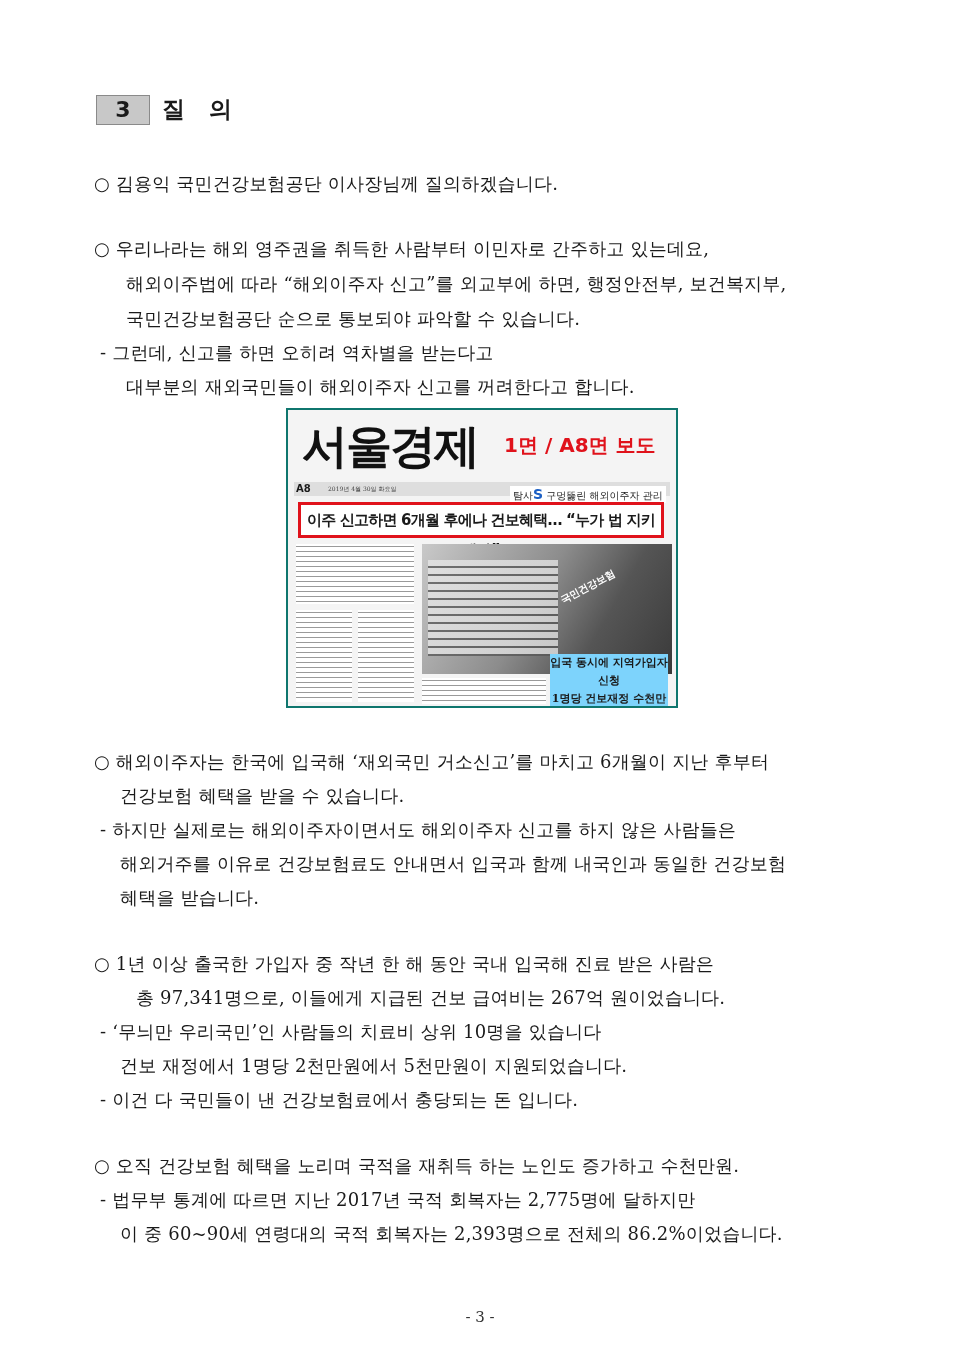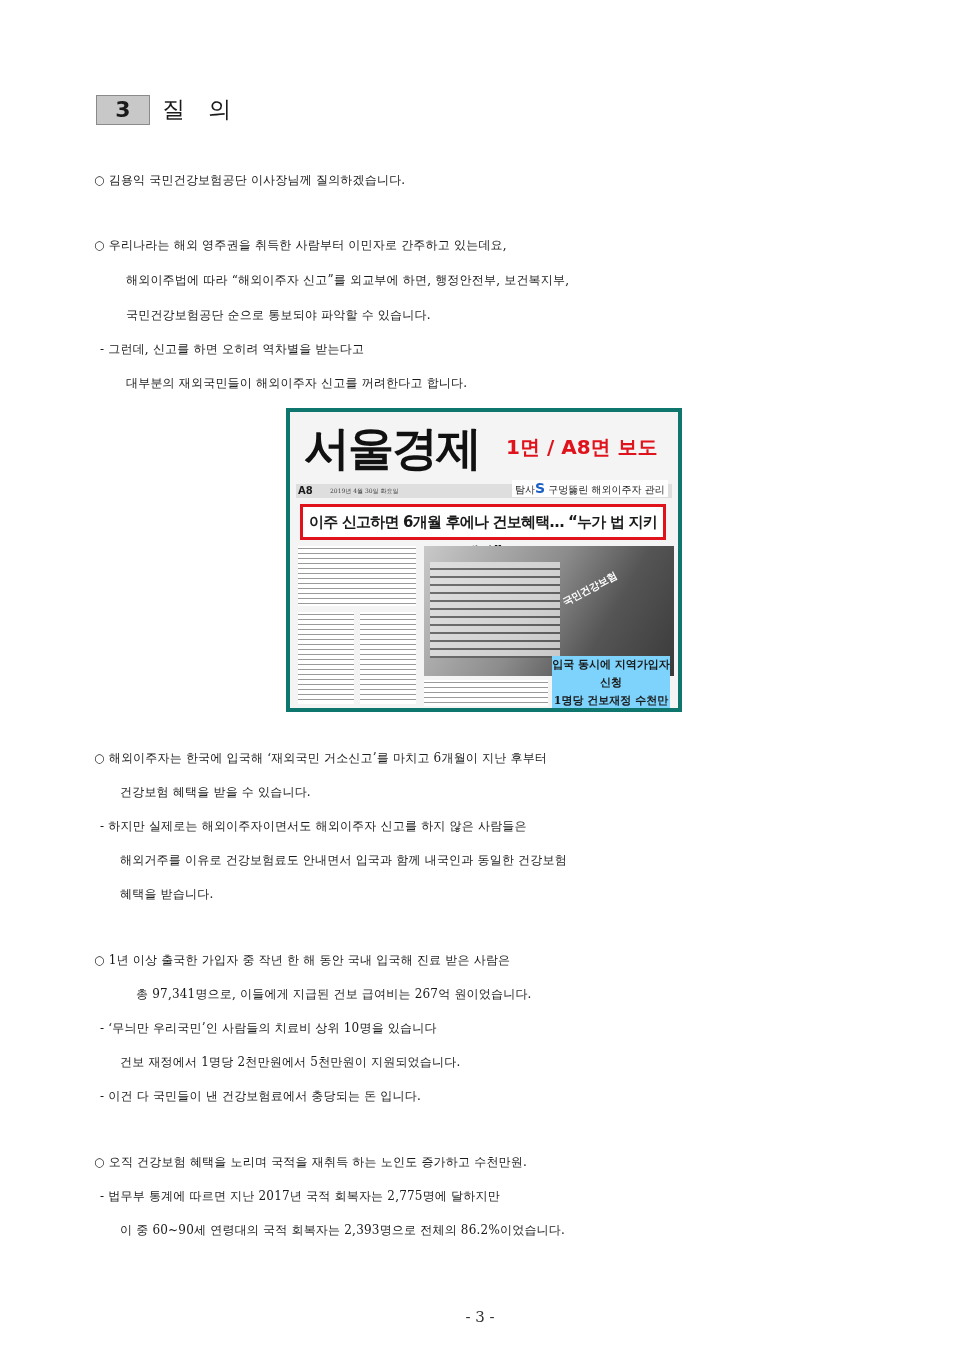--- a/index.html
+++ b/index.html
@@ -3,32 +3,32 @@
 <meta charset="utf-8">
 <style>
   html, body { margin: 0; padding: 0; background: #ffffff; }
   body { width: 960px; height: 1357px; position: relative; overflow: hidden;
          font-family: "DejaVu Serif", "Liberation Serif", serif; color: #1a1a1a; }
   .section-head { position: absolute; left: 96px; top: 94px; display: flex; align-items: center; }
   .sec-num { width: 52px; height: 28px; background: #c8c8c8; border: 1px solid #8a8a8a;
              display: flex; align-items: center; justify-content: center;
              font-family: "DejaVu Sans", "Liberation Sans", sans-serif; font-weight: bold; font-size: 22px; }
   .sec-title { margin-left: 12px; font-family: "DejaVu Sans", "Liberation Sans", sans-serif;
-               font-weight: normal; font-size: 23px; letter-spacing: 8px; }
-  .line { position: absolute; font-size: 12px; white-space: nowrap; letter-spacing: 0.2px; }
+               font-weight: bold; font-size: 23px; letter-spacing: 8px; }
+  .line { position: absolute; font-size: 18px; white-space: nowrap; letter-spacing: 0.2px; }
   .news { position: absolute; left: 286px; top: 408px; width: 388px; height: 296px;
-          background: #f4f4f4; border: 4px solid #0f766e; overflow: hidden; }
+          background: #f4f4f4; border: 2px solid #0f766e; overflow: hidden; }
   .np-title { position: absolute; left: 14px; top: 6px; font-family: "DejaVu Sans", sans-serif;
               font-weight: bold; font-size: 46px; color: #111; letter-spacing: -2px; }
   .np-red { position: absolute; left: 216px; top: 22px; font-family: "DejaVu Sans", sans-serif;
             font-weight: bold; font-size: 20px; color: #e0121b; }
   .np-bar { position: absolute; left: 6px; top: 72px; width: 376px; height: 14px; background: #dedede; }
   .np-a8 { position: absolute; left: 8px; top: 73px; font-family: "DejaVu Sans", sans-serif; font-weight: bold; font-size: 10px; }
   .np-date { position: absolute; left: 40px; top: 75px; font-size: 6px; color: #444; }
-  .np-series { position: absolute; left: 222px; top: 68px; font-family: "DejaVu Sans", sans-serif; font-size: 10px; color: #222; background:#fff; padding:0 3px; }
+  .np-series { position: absolute; left: 222px; top: 76px; font-family: "DejaVu Sans", sans-serif; font-size: 10px; color: #222; background:#fff; padding:0 3px; }
   .np-series b { color: #1b5fc4; font-size: 14px; }
   .np-headline { position: absolute; left: 10px; top: 92px; width: 360px; height: 30px;
                  border: 3px solid #e0121b; background: #fff; font-family: "DejaVu Sans", sans-serif;
                  font-size: 15px; font-weight: bold; line-height: 30px; text-align: center; letter-spacing: -0.8px; }
   .np-col { position: absolute; background: repeating-linear-gradient(#fff 0 2px, #9a9a9a 2px 3px, #fff 3px 5px); }
   .np-photo { position: absolute; left: 134px; top: 134px; width: 250px; height: 130px;
               background: linear-gradient(120deg, #c9c9c9 0%, #8c8c8c 45%, #555 70%, #3a3a3a 100%); }
   .np-table { position: absolute; left: 140px; top: 150px; width: 130px; height: 96px;
               background: repeating-linear-gradient(#e8e8e8 0 6px, #555 6px 8px); opacity: 0.75; }
   .np-stamp { position: absolute; left: 270px; top: 170px; font-family: "DejaVu Sans", sans-serif;

